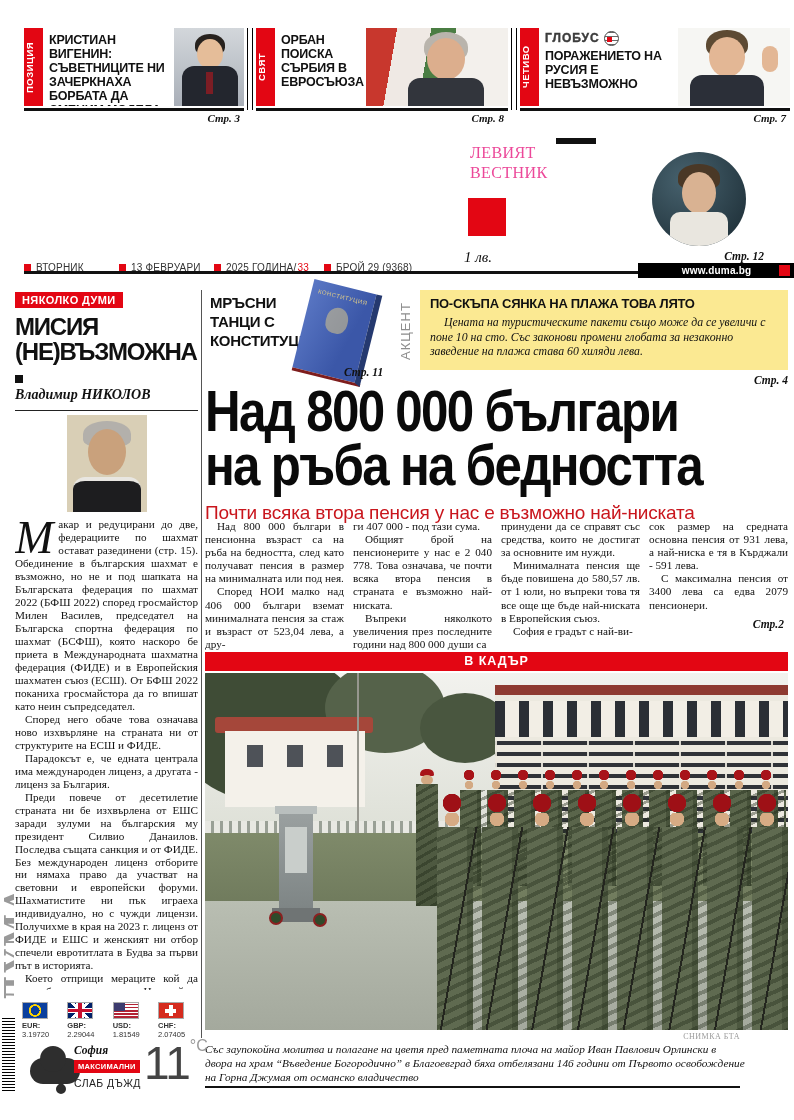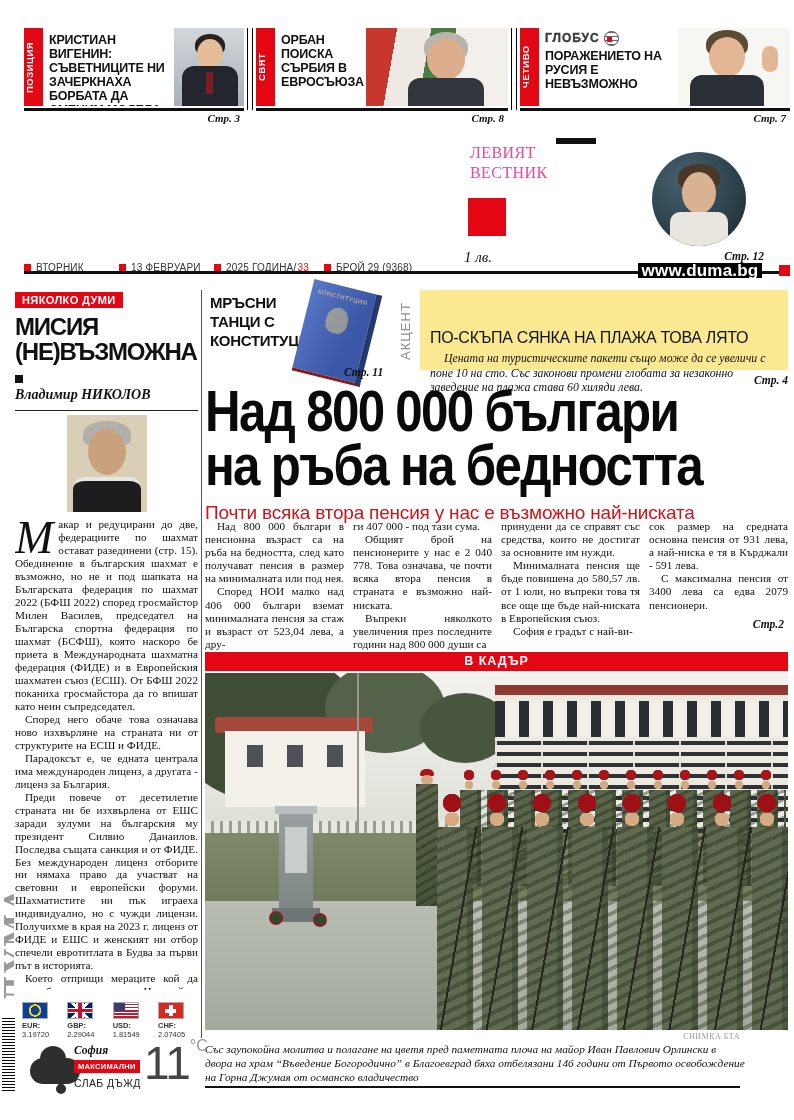--- a/index.html
+++ b/index.html
@@ -75,22 +75,22 @@
   .rec-page { position:absolute; right:26px; top:112px; font-family:"Liberation Serif", serif; font-style:italic; font-weight:bold; font-size:11.5px; }
   .rec-underline { position:absolute; right:28px; top:128px; width:36px; height:3px; background:#111; }
 
   
   .dateline { position:absolute; top:253px; left:24px; width:766px; height:18px; font-size:10px; color:#333; }
   .dl-item { position:absolute; top:9px; display:flex; align-items:center; gap:5px; letter-spacing:.2px; }
   .ds { width:7px; height:7px; background:#e30613; flex:0 0 auto; }
   .dl-red { color:#e30613; }
   .dl-price { position:absolute; left:440px; top:-4px; font-family:"Liberation Serif", serif; font-style:italic; font-weight:normal; font-size:15px; color:#111; }
   .dl-line { position:absolute; top:271px; left:24px; width:766px; height:3px; background:#111; }
-  .site-bar { position:absolute; top:263px; left:638px; width:124px; height:15px; background:#000; color:#fff;
-              font-weight:bold; font-size:17px; text-align:center; line-height:15px; letter-spacing:.2px; }
+  .site-bar { position:absolute; top:263px; left:638px; width:157px; height:15px; background:#000; color:#fff;
+              font-weight:bold; font-size:10px; text-align:center; line-height:15px; letter-spacing:.2px; }
   .site-sq { position:absolute; top:265px; left:779px; width:11px; height:11px; background:#e30613; }
 
   
   .opinion { position:absolute; left:15px; top:290px; width:183px; }
   .op-kicker { display:inline-block; background:#e30613; color:#fff; font-weight:bold; font-size:11px; padding:2px 7px; letter-spacing:.4px; }
   .op-title { margin-top:7px; font-weight:bold; font-size:24px; line-height:1.04; letter-spacing:-1.2px; }
   .op-bullet { width:8px; height:8px; background:#111; margin:10px 0 4px; }
   .op-author { font-family:"Liberation Serif", serif; font-style:italic; font-weight:bold; font-size:14px; }
   .op-rule { border-top:1.5px solid #222; margin:7px 0 4px; }
   .op-photo { position:relative; width:80px; height:97px; margin:2px auto 6px; background:#d9cfb6; overflow:hidden; }
@@ -108,21 +108,21 @@
   .book { position:absolute; left:302px; top:286px; width:70px; height:94px; transform:rotate(14deg);
           background:linear-gradient(105deg,#5a77c4,#3b57a8 70%); border-right:6px solid #25396f; border-bottom:3px solid #7e1d1d;
           color:#d8c78a; font-size:6px; text-align:center; padding-top:8px; letter-spacing:.5px; }
   .book-emblem { width:22px; height:26px; margin:8px auto 0; border-radius:50% 50% 40% 40%; background:rgba(216,199,138,.55); }
   .const-page { position:absolute; left:344px; top:366px; font-family:"Liberation Serif", serif; font-style:italic; font-weight:bold; font-size:11.5px; }
 
   
   .accent-label { position:absolute; left:398px; top:292px; height:78px; writing-mode:vertical-rl; transform:rotate(180deg);
                   color:#8e8e8e; font-size:13px; letter-spacing:1px; text-align:center; }
   .accent-box { position:absolute; left:420px; top:290px; width:368px; height:80px; background:#fbe992; padding:6px 10px 4px; }
-  .accent-title { font-weight:normal; font-size:16px; letter-spacing:-.3px;margin-top:33px; }
+  .accent-title { font-weight:bold; font-size:13px; letter-spacing:-.3px; }
   .accent-text { font-family:"Liberation Serif", serif; font-style:italic; font-size:11.8px; line-height:1.25; margin-top:4px; text-indent:14px; }
   .accent-page { position:absolute; right:6px; top:374px; font-family:"Liberation Serif", serif; font-style:italic; font-weight:bold; font-size:11.5px; }
 
   
   .headline { position:absolute; left:205px; top:384px; width:585px; }
   .hl-line { display:block; font-weight:bold; font-size:58px; line-height:.93; letter-spacing:-2px; color:#0a0a0a; white-space:nowrap; }
   .hl-line span { display:inline-block; transform:scaleX(.85); transform-origin:0 50%; }
   .subhead { margin-top:10px; font-size:19px; letter-spacing:-.2px; color:#c9161d; }
   .lead-cols { position:absolute; left:205px; top:520px; width:583px; height:131px; display:flex; gap:9px; overflow:hidden; }
   .lcol { flex:1; font-family:"Liberation Serif", serif; font-size:11.2px; line-height:1.17; text-align:justify; }

